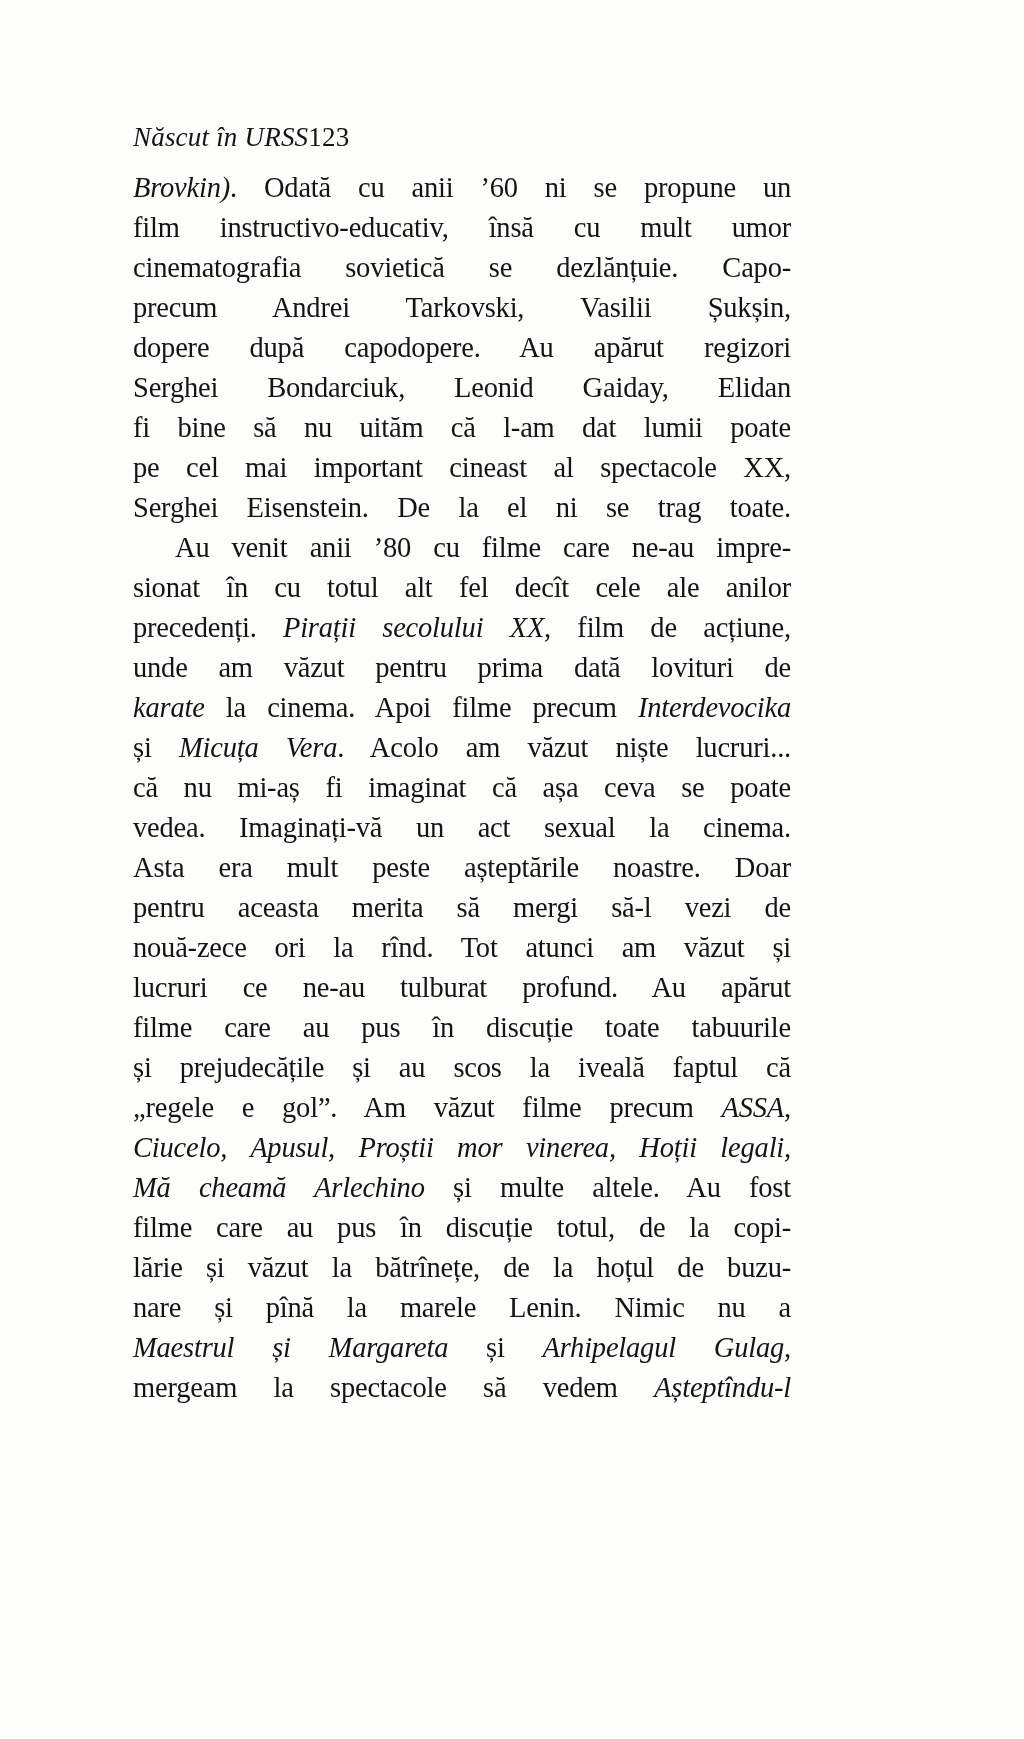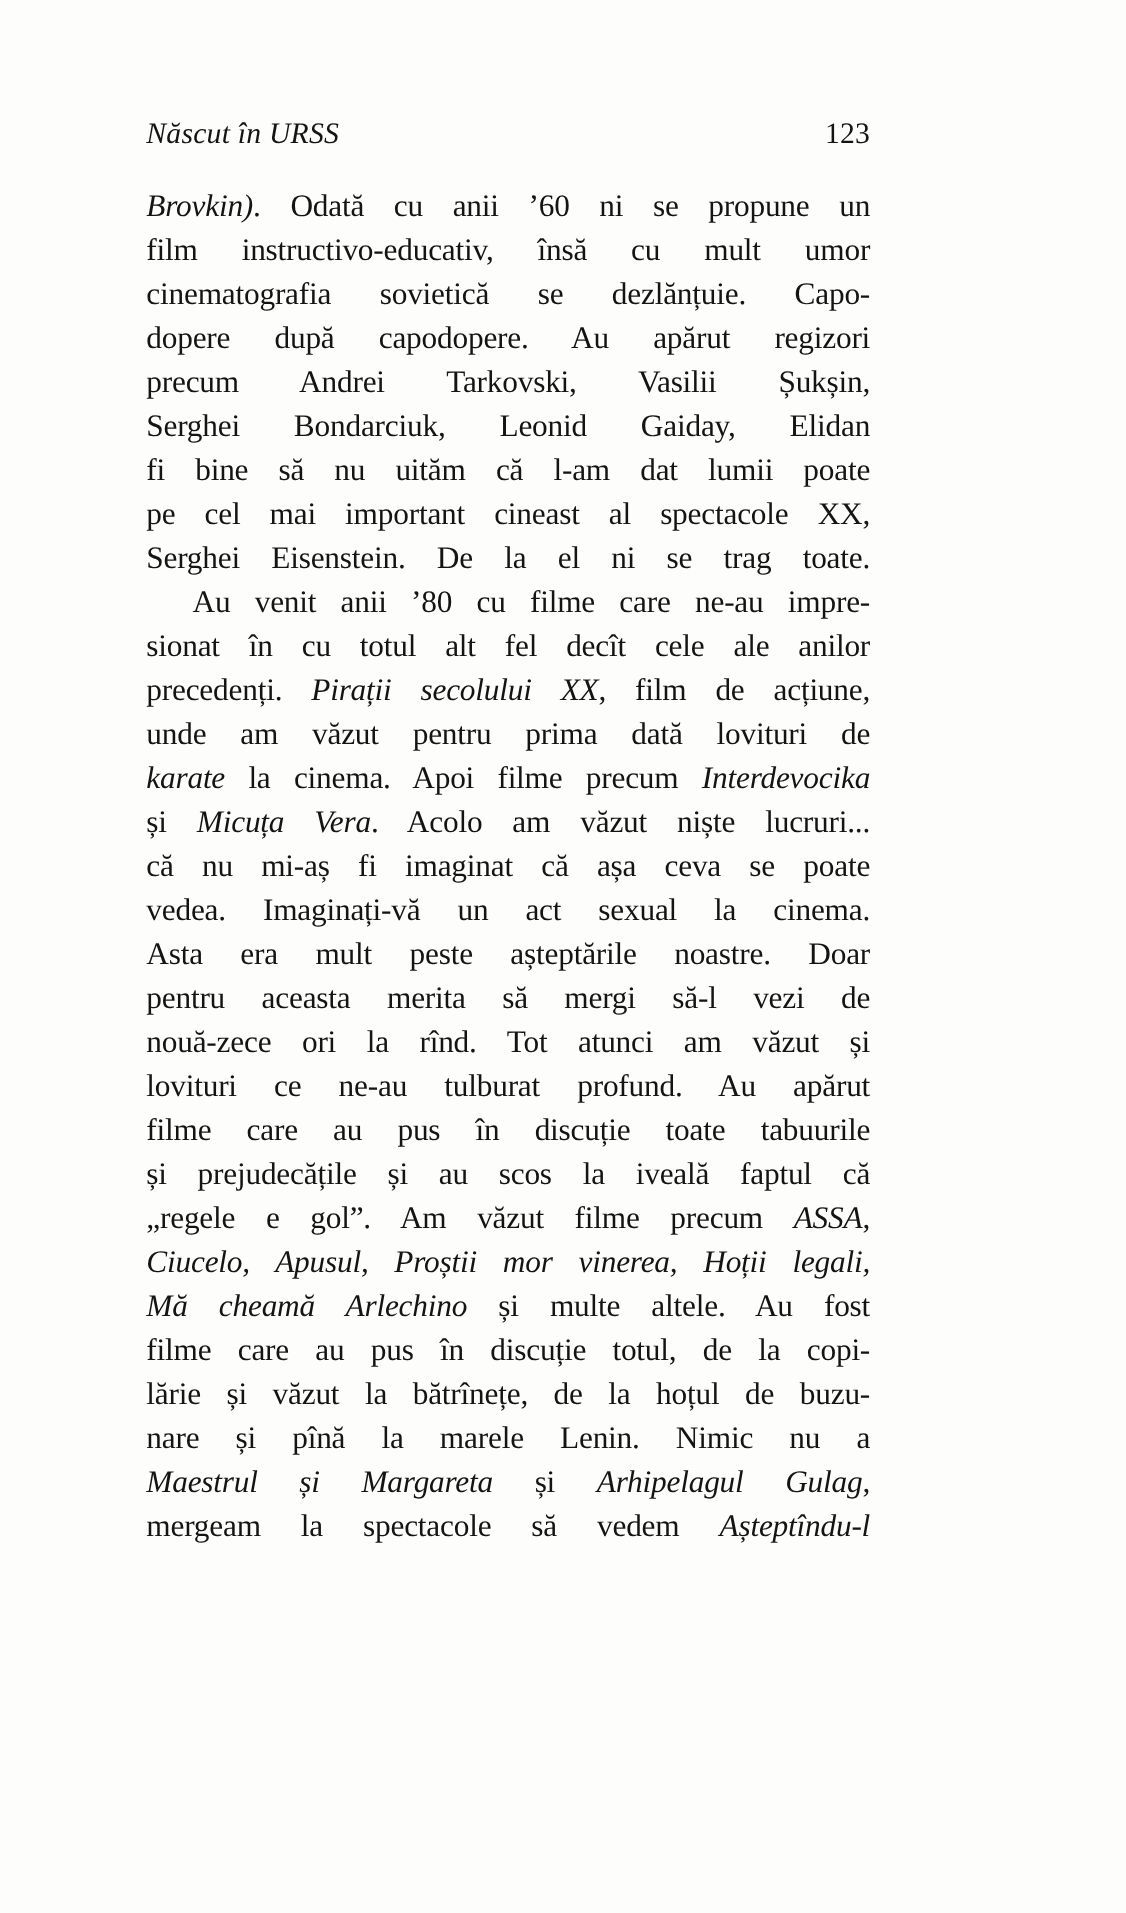--- a/index.html
+++ b/index.html
@@ -20,30 +20,30 @@
     left: 133px;
     top: 0;
     width: 658px;
   }
   .running-head {
     position: absolute;
     top: 106px;
     left: 0;
     width: 100%;
     display: flex;
-    justify-content: space-between;
     align-items: baseline;
     font-size: 27px;
     letter-spacing: 0.2px;
   }
   .running-head .title {
     font-style: italic;
   }
   .running-head .folio {
     font-style: normal;
+    margin-top: 16px;
   }
   .body-text {
     position: absolute;
     top: 168px;
     left: 0;
     width: 100%;
     font-size: 28.5px;
     letter-spacing: -0.2px;
   }
   .line {
@@ -67,40 +67,40 @@
 <div class="page">
   <div class="running-head">
     <span class="title">Născut în URSS</span>
     <span class="folio">123</span>
   </div>
   <div class="body-text">
       <div>
         <div class="line"><span class="it">Brovkin)</span><span>. Odată cu anii ’60 ni se propune un</span></div>
         <div class="line"><span>film instructivo-educativ, însă cu mult umor</span></div>
         <div class="line"><span>cinematografia sovietică se dezlănțuie. Capo-</span></div>
+        <div class="line"><span>precum Andrei Tarkovski, Vasilii Șukșin,</span></div>
         <div class="line"><span>dopere după capodopere. Au apărut regizori</span></div>
-        <div class="line"><span>precum Andrei Tarkovski, Vasilii Șukșin,</span></div>
         <div class="line"><span>Serghei Bondarciuk, Leonid Gaiday, Elidan</span></div>
         <div class="line"><span>fi bine să nu uităm că l-am dat lumii poate</span></div>
         <div class="line"><span>pe cel mai important cineast al spectacole XX,</span></div>
         <div class="line"><span>Serghei Eisenstein. De la el ni se trag toate.</span></div>
       </div>
       <div>
         <div class="line indent"><span>Au venit anii ’80 cu filme care ne-au impre-</span></div>
         <div class="line"><span>sionat în cu totul alt fel decît cele ale anilor</span></div>
         <div class="line"><span>precedenți. </span><span class="it">Pirații secolului XX</span><span>, film de acțiune,</span></div>
         <div class="line"><span>unde am văzut pentru prima dată lovituri de</span></div>
         <div class="line"><span class="it">karate</span><span> la cinema. Apoi filme precum </span><span class="it">Interdevocika</span></div>
         <div class="line"><span>și </span><span class="it">Micuța Vera</span><span>. Acolo am văzut niște lucruri...</span></div>
         <div class="line"><span>că nu mi-aș fi imaginat că așa ceva se poate</span></div>
         <div class="line"><span>vedea. Imaginați-vă un act sexual la cinema.</span></div>
         <div class="line"><span>Asta era mult peste așteptările noastre. Doar</span></div>
         <div class="line"><span>pentru aceasta merita să mergi să-l vezi de</span></div>
         <div class="line"><span>nouă-zece ori la rînd. Tot atunci am văzut și</span></div>
-        <div class="line"><span>lovituri ce ne-au tulburat profund. Au apărut</span></div>
+        <div class="line"><span>lucruri ce ne-au tulburat profund. Au apărut</span></div>
         <div class="line"><span>filme care au pus în discuție toate tabuurile</span></div>
         <div class="line"><span>și prejudecățile și au scos la iveală faptul că</span></div>
         <div class="line"><span>„regele e gol”. Am văzut filme precum </span><span class="it">ASSA</span><span>,</span></div>
         <div class="line"><span class="it">Ciucelo, Apusul, Proștii mor vinerea, Hoții legali,</span></div>
         <div class="line"><span class="it">Mă cheamă Arlechino</span><span> și multe altele. Au fost</span></div>
         <div class="line"><span>filme care au pus în discuție totul, de la copi-</span></div>
         <div class="line"><span>lărie și văzut la bătrînețe, de la hoțul de buzu-</span></div>
         <div class="line"><span>nare și pînă la marele Lenin. Nimic nu a</span></div>
         <div class="line"><span class="it">Maestrul și Margareta</span><span> și </span><span class="it">Arhipelagul Gulag</span><span>,</span></div>
         <div class="line"><span>mergeam la spectacole să vedem </span><span class="it">Așteptîndu-l</span></div>

